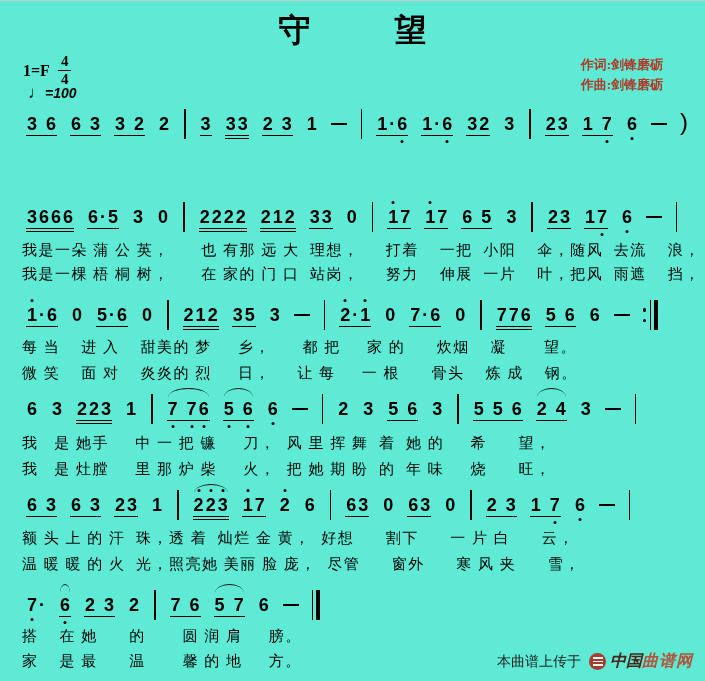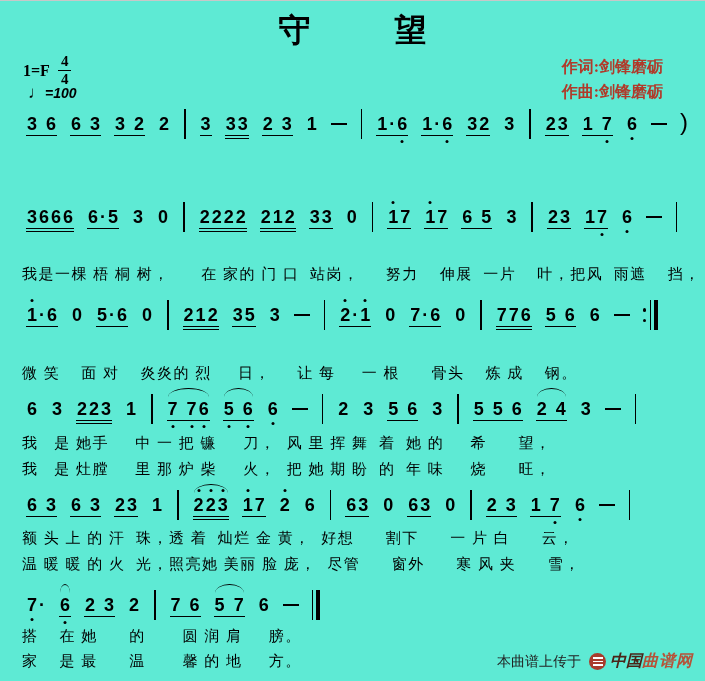--- a/index.html
+++ b/index.html
@@ -7,21 +7,21 @@
          font-family:"Liberation Sans",sans-serif;color:#000;border-top:1px solid #c8c8c8;}
   .title{position:absolute;top:8px;left:0;right:0;text-align:center;
          font-family:"Liberation Serif","DejaVu Serif",serif;font-size:32px;font-weight:bold;letter-spacing:26px;text-indent:26px;}
   .keyblock{position:absolute;left:23px;top:52px;font-size:16px;font-weight:bold;
             font-family:"Liberation Serif",serif;display:flex;align-items:center;}
   .timesig{display:inline-flex;flex-direction:column;align-items:center;margin-left:8px;font-size:15px;line-height:1;}
   .timesig .den{border-top:1px solid #000;}
   .timesig span{padding:1px 3px;}
   .tempo{position:absolute;left:28px;top:82px;font-size:14px;font-weight:bold;font-style:italic;}
   .tempo .noteglyph{font-size:17px;}
-  .credits{position:absolute;right:42px;top:54px;font-size:16px;line-height:1.55;
+  .credits{position:absolute;right:42px;top:54px;font-size:13px;line-height:1.55;
            font-family:"Liberation Serif",serif;color:#b03a2a;text-align:left;font-weight:bold;}
   
   .mrow{position:absolute;left:26px;right:10px;height:36px;display:flex;align-items:center;
         gap:13px;font-weight:bold;font-size:18px;line-height:1;}
   .token{position:relative;display:inline-flex;align-items:baseline;}
   .ch{position:relative;display:inline-block;padding:0 1px;}
   .gap{display:inline-block;width:7px;}
   .ul{position:absolute;left:0;right:0;height:1.5px;background:#000;}
   .odot{position:absolute;left:50%;transform:translateX(-50%);width:3px;height:3px;border-radius:50%;background:#000;}
   .slurarc{position:absolute;top:-12px;left:1px;right:1px;height:8px;
@@ -505,21 +505,23 @@
       <div class="token">
         <div class="ch">6</div>
       </div>
       <div class="dash"></div>
       <div class="finalbar">
         <div class="bthin"></div>
         <div class="bthick"></div>
       </div>
     </div>
 
+  <div class="lrow" style="top:240px;">我是一朵 蒲 公 英，      也 有那 远 大  理想，     打着    一把  小阳    伞，随风  去流    浪，</div>
   <div class="lrow" style="top:264px;">我是一棵 梧 桐 树，      在 家的 门 口  站岗，     努力    伸展  一片    叶，把风  雨遮    挡，</div>
+  <div class="lrow" style="top:337px;">每 当    进 入    甜美的 梦     乡，      都 把     家 的      炊烟    凝       望。</div>
   <div class="lrow" style="top:363px;">微 笑    面 对    炎炎的 烈     日，     让 每     一 根      骨头    炼 成    钢。</div>
   <div class="lrow" style="top:433px;">我   是 她手     中 一 把 镰     刀，  风 里 挥 舞  着  她 的     希      望，</div>
   <div class="lrow" style="top:459px;">我   是 灶膛     里 那 炉 柴     火，  把 她 期 盼  的  年 味     烧      旺，</div>
   <div class="lrow" style="top:528px;">额 头 上 的 汗  珠，透 着  灿烂 金 黄，  好想      割下      一 片 白      云，</div>
   <div class="lrow" style="top:554px;">温 暖 暖 的 火  光，照亮她 美丽 脸 庞，  尽管      窗外      寒 风 夹      雪，</div>
   <div class="lrow" style="top:626px;">搭    在 她      的       圆 润 肩     膀。</div>
   <div class="lrow" style="top:651px;">家    是 最      温       馨 的 地     方。</div>
 
   <div class="watermark">
     <span class="wm-prefix">本曲谱上传于</span>

